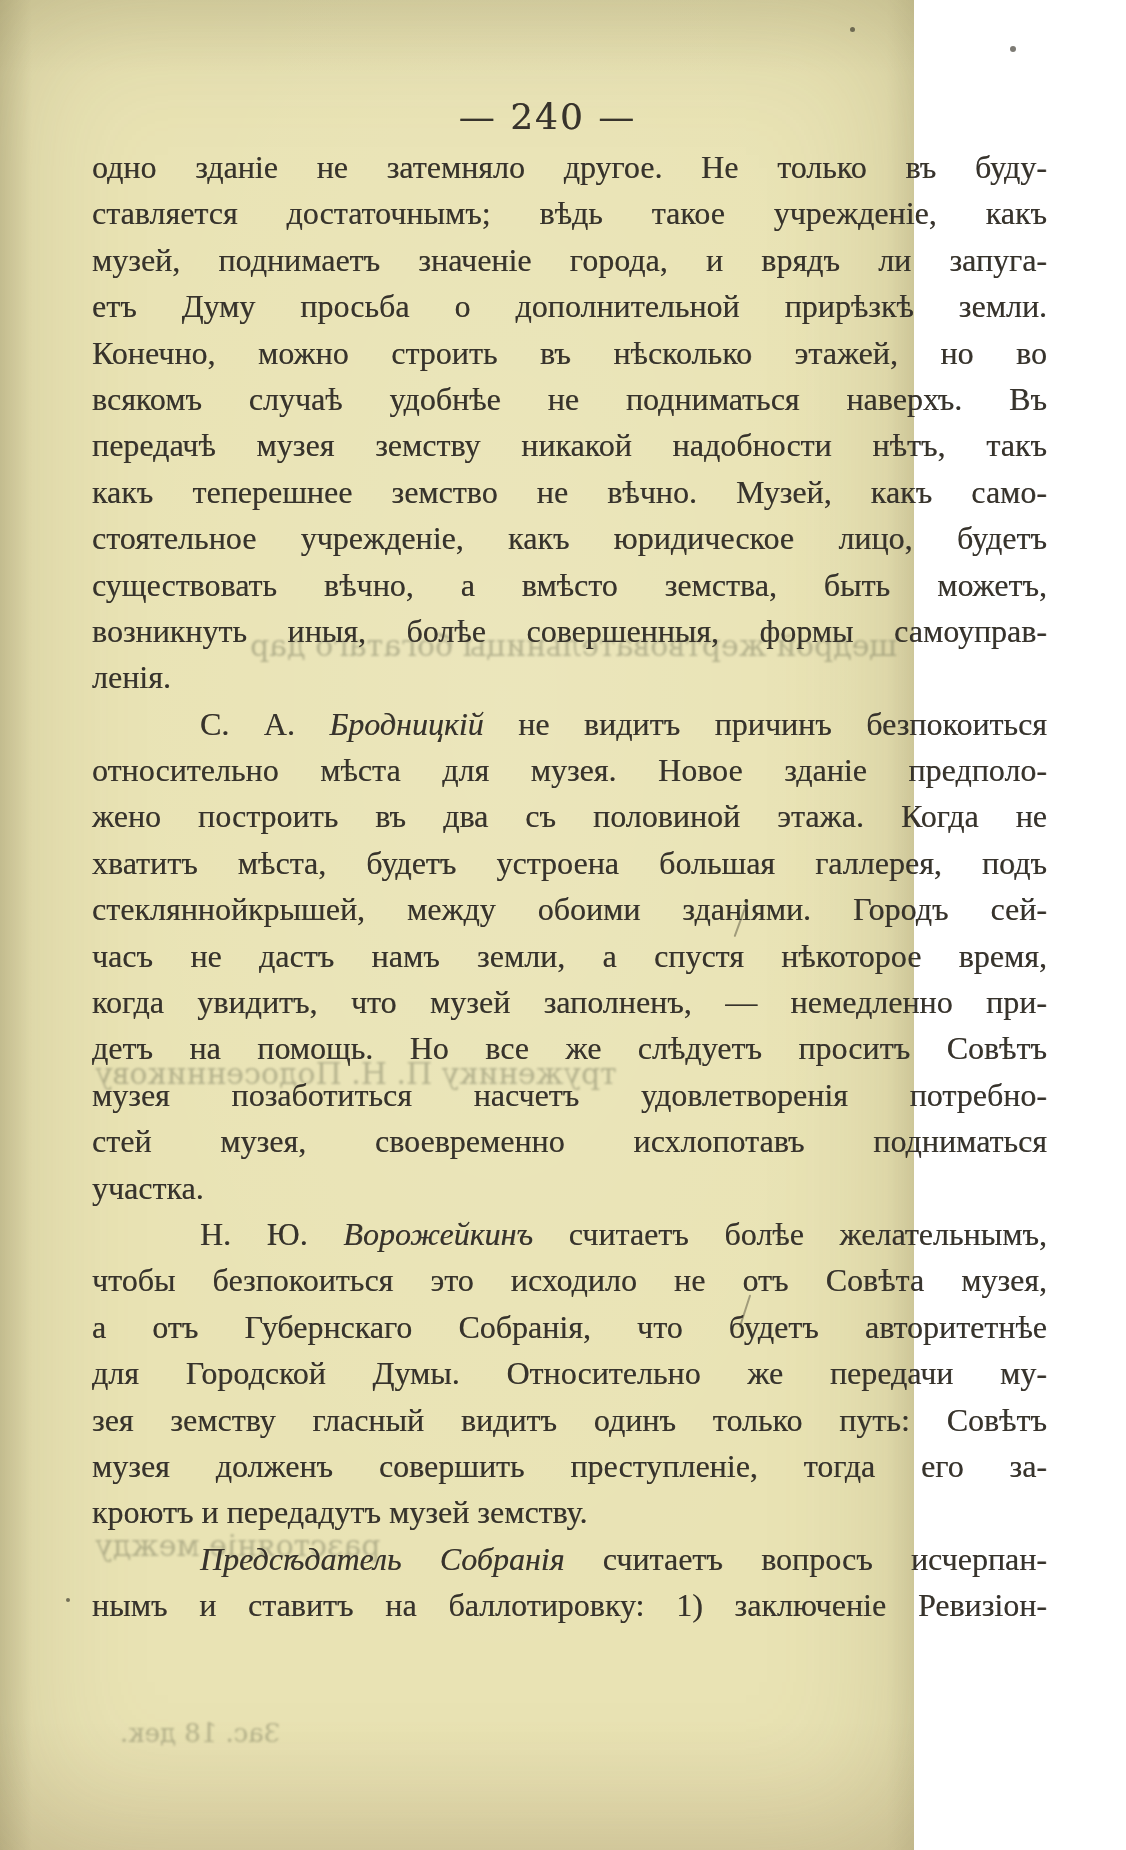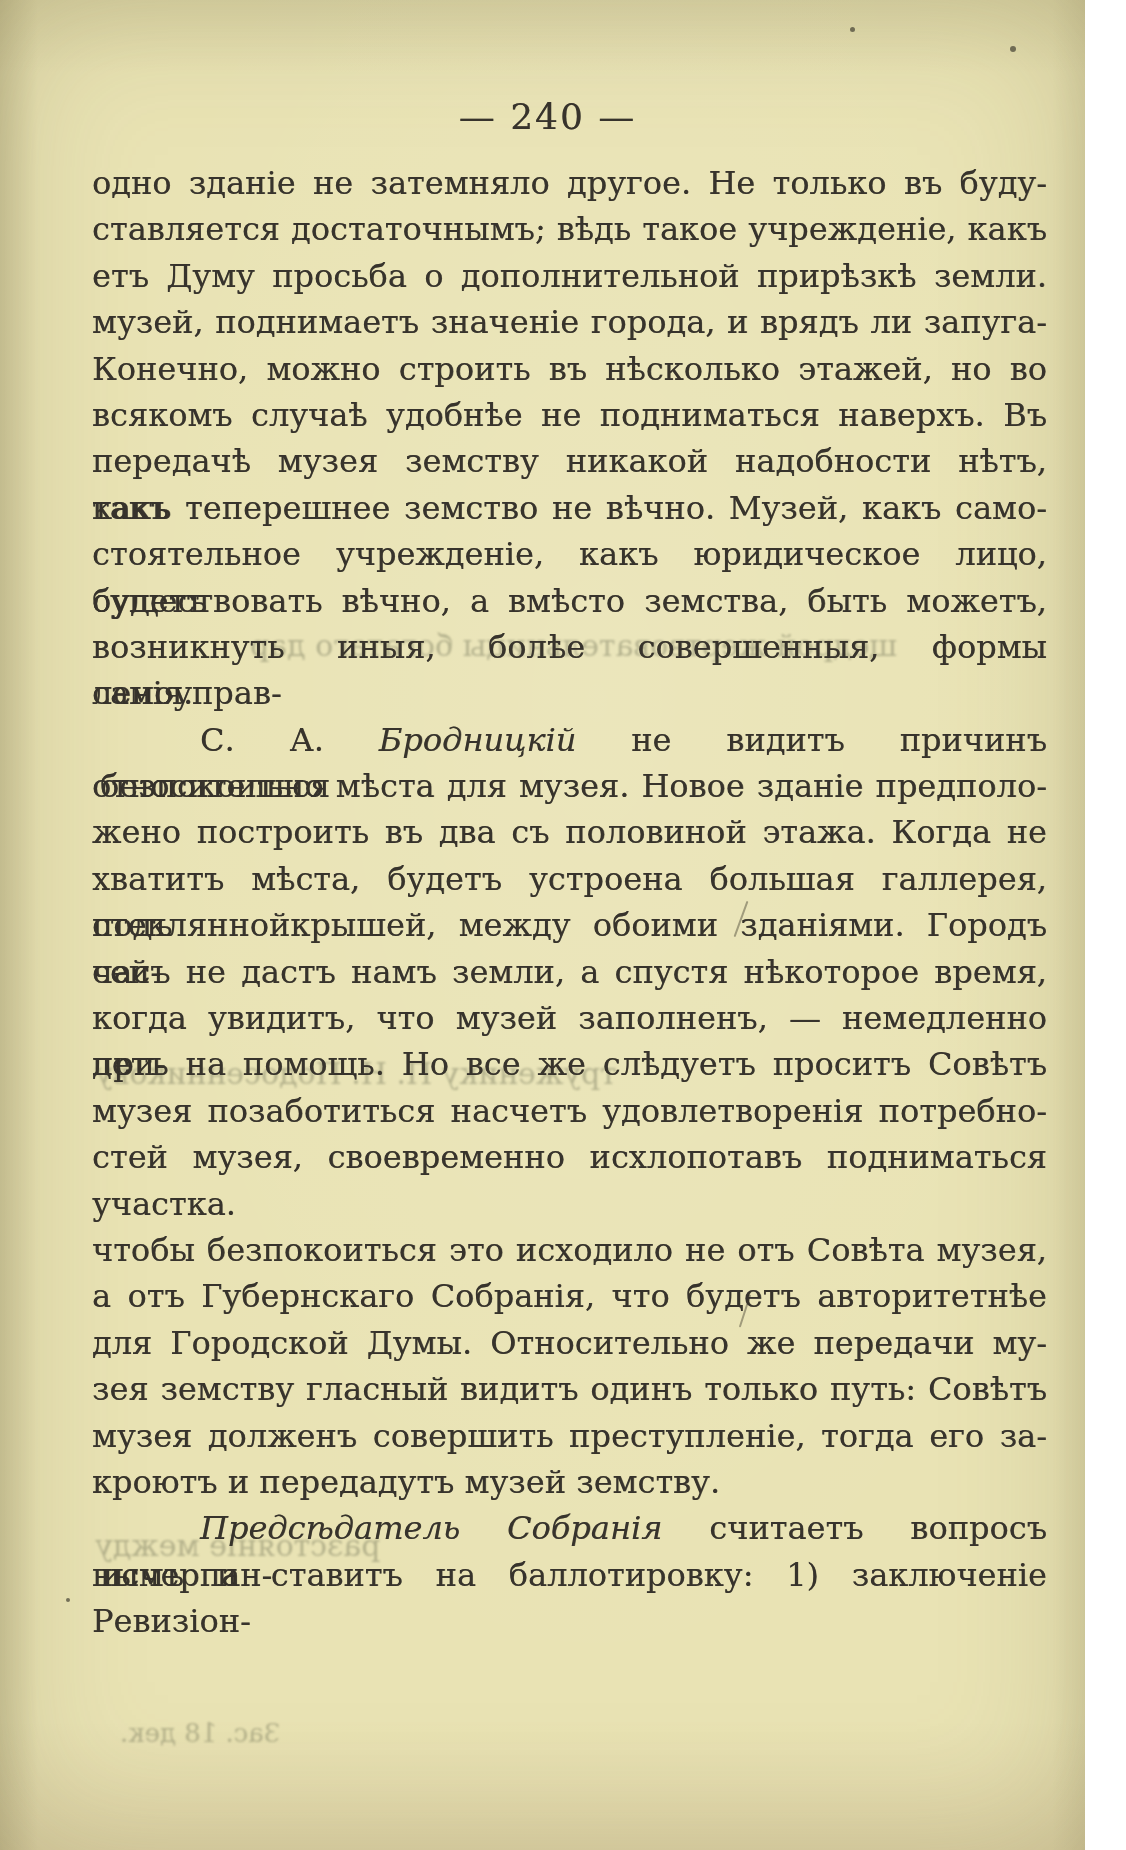--- a/index.html
+++ b/index.html
@@ -3,21 +3,21 @@
 <meta charset="utf-8">
 <style>
   html, body { margin: 0; padding: 0; }
   body {
     width: 1126px; height: 1850px;
     font-family: "DejaVu Serif", "Liberation Serif", serif;
     overflow: hidden;
   }
   .page {
     position: relative;
-    width: 1085px; height: 1850px;
+    width: 914px; height: 1850px;
     background:
       radial-gradient(ellipse at 55% 38%, rgba(255,255,255,0.10), rgba(255,255,255,0) 62%),
       linear-gradient(90deg, rgba(105,96,58,0.20), rgba(105,96,58,0) 3.5%),
       linear-gradient(270deg, rgba(105,96,58,0.10), rgba(105,96,58,0) 3%),
       linear-gradient(0deg, rgba(160,120,95,0.12), rgba(160,120,95,0) 7%),
       linear-gradient(180deg, rgba(120,110,65,0.10), rgba(120,110,65,0) 4%),
       #e9e3b4;
     box-shadow: inset 0 0 140px rgba(118,108,62,0.28);
   }
   .page-number {
@@ -25,24 +25,25 @@
     top: 96px; left: 92px; width: 955px;
     transform: translateX(-22px);
     text-align: center;
     font-size: 36px;
     color: #37332c;
     letter-spacing: 2px;
     text-shadow: 0.3px 0.3px 0.4px rgba(40,38,30,0.55);
   }
   .text-block {
     position: absolute;
-    top: 160px; left: 92px; width: 955px;
+    top: 144px; left: 92px; width: 955px;
     color: #37332c;
     font-size: 32px;
     text-shadow: 0.3px 0.3px 0.4px rgba(40,38,30,0.55);
+    font-family: Liberation Serif, serif;
   }
   .paragraph { margin: 0; }
   .line {
     height: 46.4px;
     line-height: 46.4px;
     text-align: justify;
     text-align-last: justify;
     white-space: normal;
     overflow: visible;
   }
@@ -83,22 +84,22 @@
       <div class="speck" style="left: 850px; top: 27px; width: 5px; height: 5px;"></div>
       <div class="speck" style="left: 1010px; top: 46px; width: 6px; height: 6px;"></div>
       <div class="speck" style="left: 66px; top: 1598px; width: 4px; height: 4px;"></div>
       <div class="stroke" style="left: 740px; top: 900px; height: 38px; transform: rotate(20deg);"></div>
       <div class="stroke" style="left: 744px; top: 1294px; height: 34px; transform: rotate(18deg);"></div>
     </div>
   <div class="text-block">
       <div class="paragraph">
         <div class="line"><span>одно зданіе не затемняло другое. Не только въ буду-</span></div>
         <div class="line"><span>ставляется достаточнымъ; вѣдь такое учрежденіе, какъ</span></div>
+        <div class="line"><span>музей, поднимаетъ значеніе города, и врядъ ли запуга-</span></div>
         <div class="line"><span>етъ Думу просьба о дополнительной прирѣзкѣ земли.</span></div>
-        <div class="line"><span>музей, поднимаетъ значеніе города, и врядъ ли запуга-</span></div>
         <div class="line"><span>Конечно, можно строить въ нѣсколько этажей, но во</span></div>
         <div class="line"><span>всякомъ случаѣ удобнѣе не подниматься наверхъ. Въ</span></div>
         <div class="line"><span>передачѣ музея земству никакой надобности нѣтъ, такъ</span></div>
         <div class="line"><span>какъ теперешнее земство не вѣчно. Музей, какъ само-</span></div>
         <div class="line"><span>стоятельное учрежденіе, какъ юридическое лицо, будетъ</span></div>
         <div class="line"><span>существовать вѣчно, а вмѣсто земства, быть можетъ,</span></div>
         <div class="line"><span>возникнуть иныя, болѣе совершенныя, формы самоуправ-</span></div>
         <div class="line no-just"><span>ленія.</span></div>
       </div>
       <div class="paragraph">
@@ -108,20 +109,21 @@
         <div class="line"><span>хватитъ мѣста, будетъ устроена большая галлерея, подъ</span></div>
         <div class="line"><span>стекляннойкрышей, между обоими зданіями. Городъ сей-</span></div>
         <div class="line"><span>часъ не дастъ намъ земли, а спустя нѣкоторое время,</span></div>
         <div class="line"><span>когда увидитъ, что музей заполненъ, — немедленно при-</span></div>
         <div class="line"><span>детъ на помощь. Но все же слѣдуетъ проситъ Совѣтъ</span></div>
         <div class="line"><span>музея позаботиться насчетъ удовлетворенія потребно-</span></div>
         <div class="line"><span>стей музея, своевременно исхлопотавъ подниматься</span></div>
         <div class="line no-just"><span>участка.</span></div>
       </div>
       <div class="paragraph">
+        <div class="line indent"><span>Н. Ю. </span><span class="it">Ворожейкинъ</span><span> считаетъ болѣе желательнымъ,</span></div>
         <div class="line"><span>чтобы безпокоиться это исходило не отъ Совѣта музея,</span></div>
         <div class="line"><span>а отъ Губернскаго Собранія, что будетъ авторитетнѣе</span></div>
         <div class="line"><span>для Городской Думы. Относительно же передачи му-</span></div>
         <div class="line"><span>зея земству гласный видитъ одинъ только путь: Совѣтъ</span></div>
         <div class="line"><span>музея долженъ совершить преступленіе, тогда его за-</span></div>
         <div class="line no-just"><span>кроютъ и передадутъ музей земству.</span></div>
       </div>
       <div class="paragraph">
         <div class="line indent"><span class="it">Предсѣдатель Собранія</span><span> считаетъ вопросъ исчерпан-</span></div>
         <div class="line"><span>нымъ и ставитъ на баллотировку: 1) заключеніе Ревизіон-</span></div>

